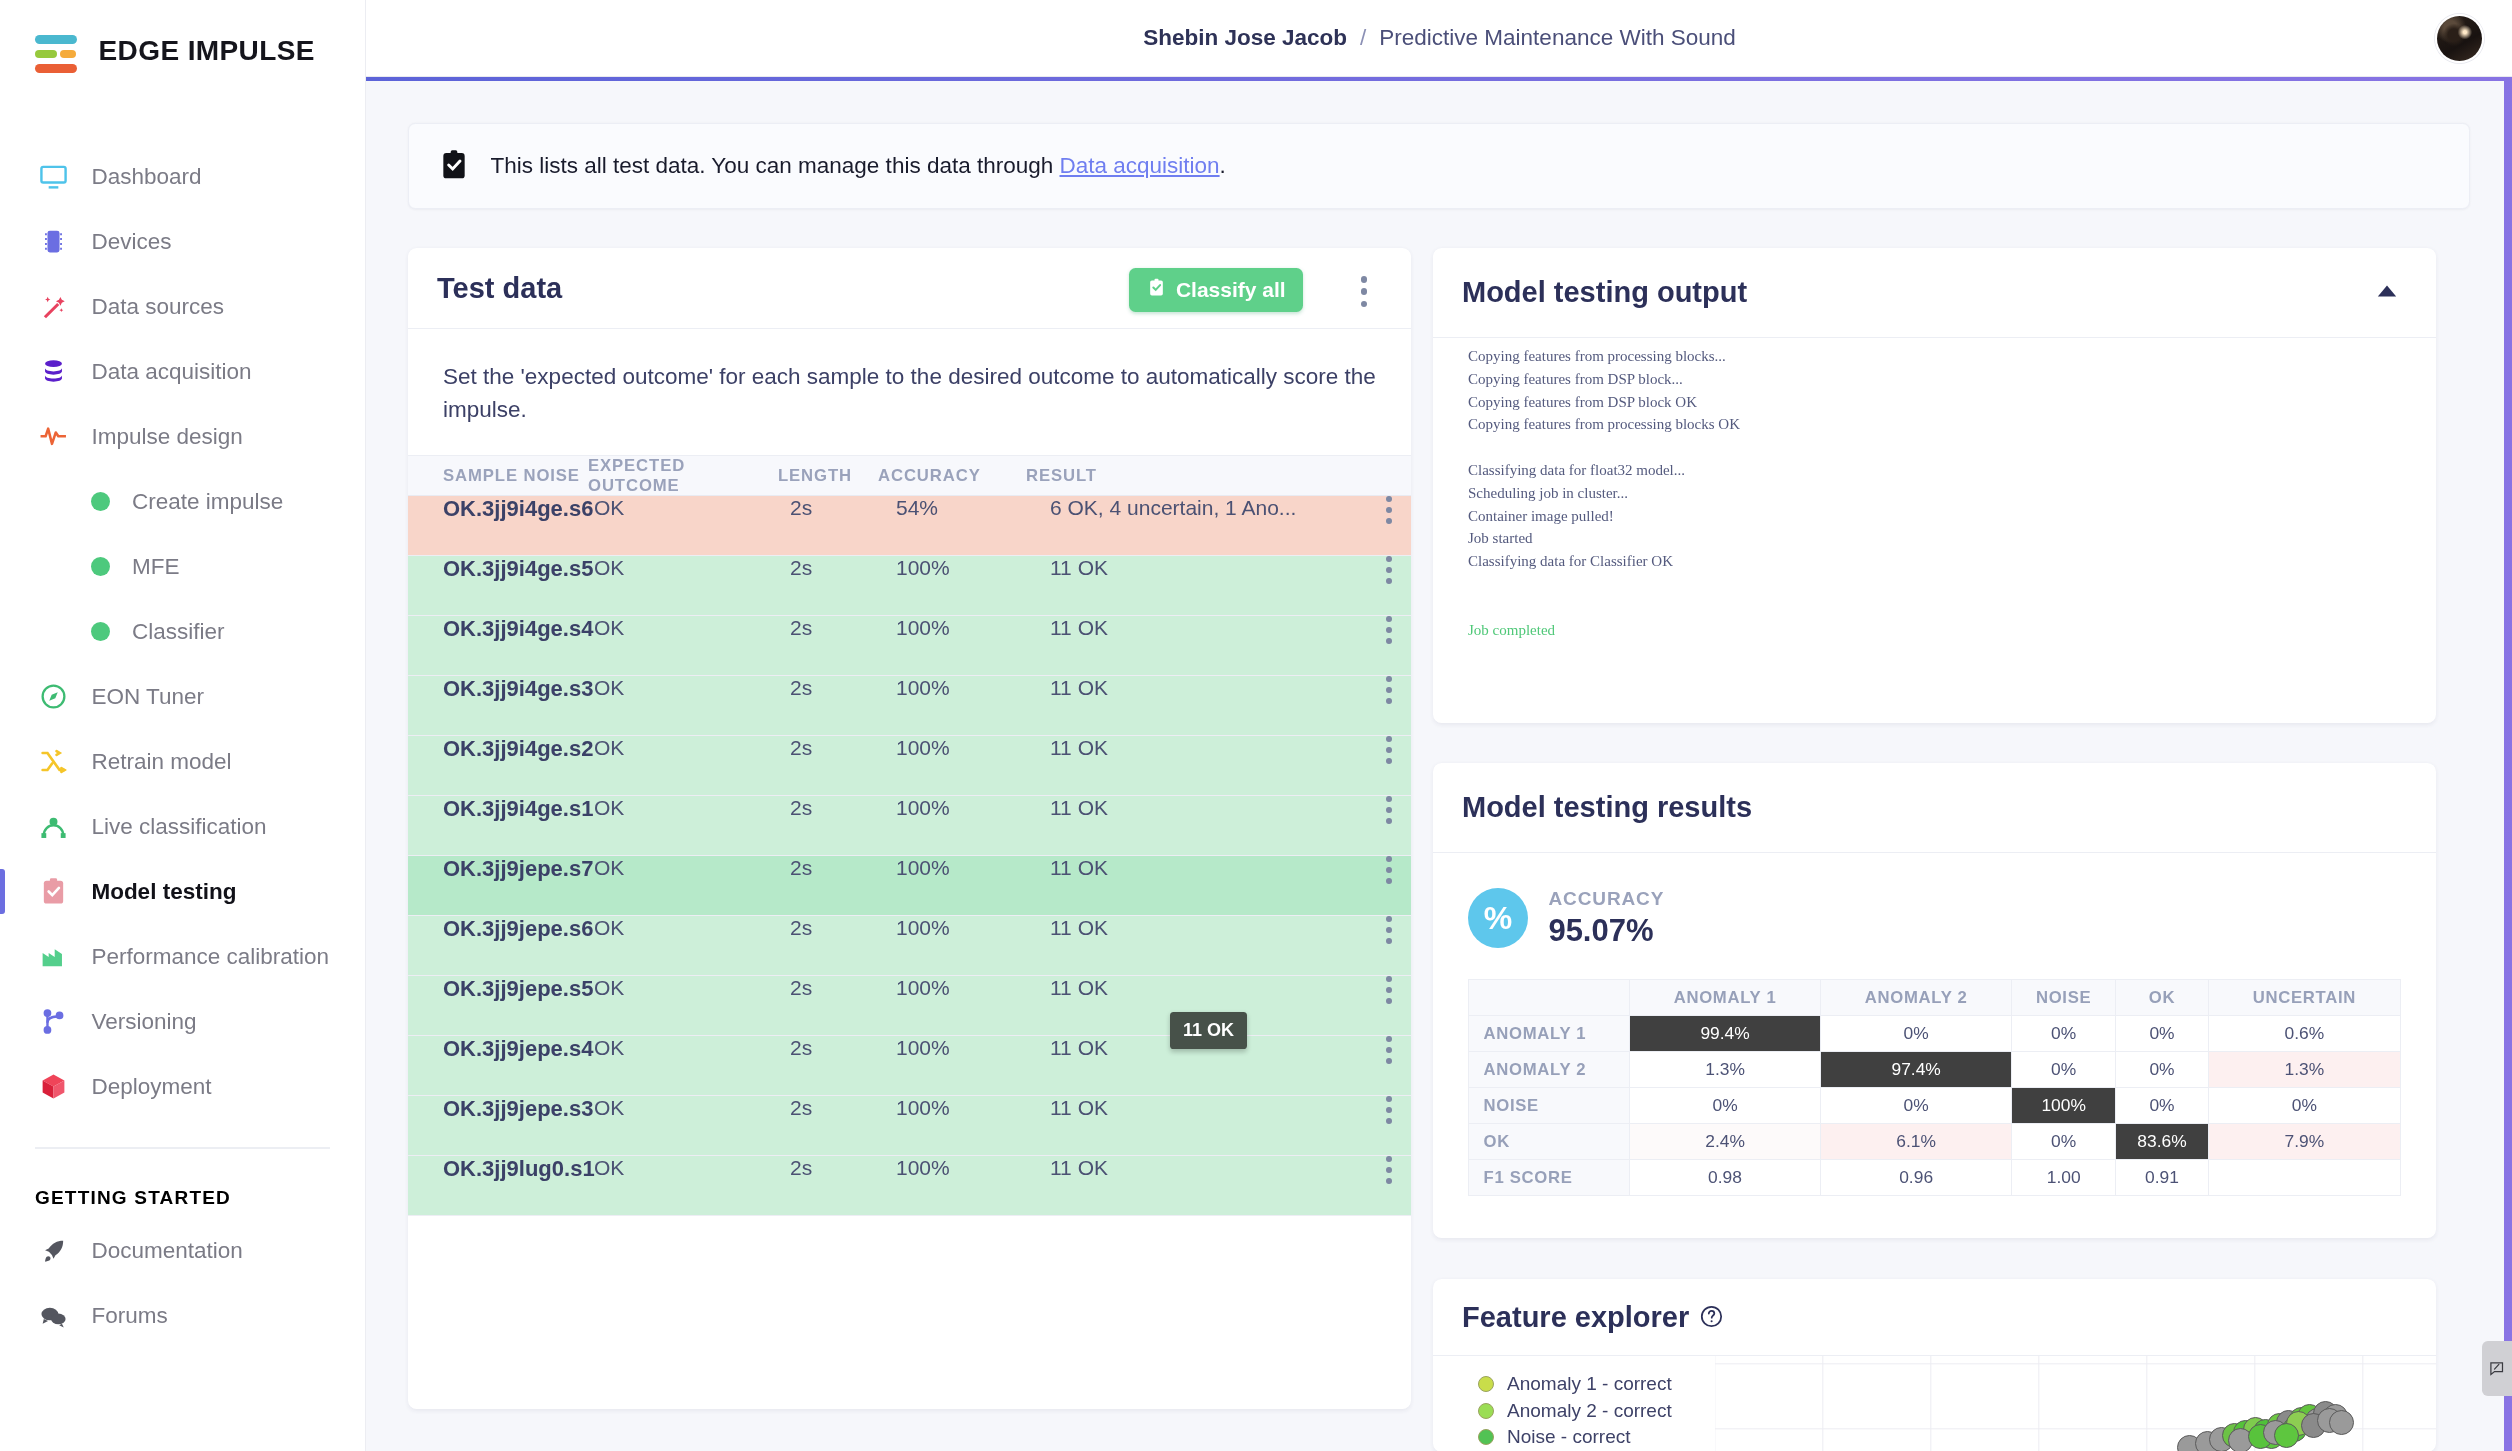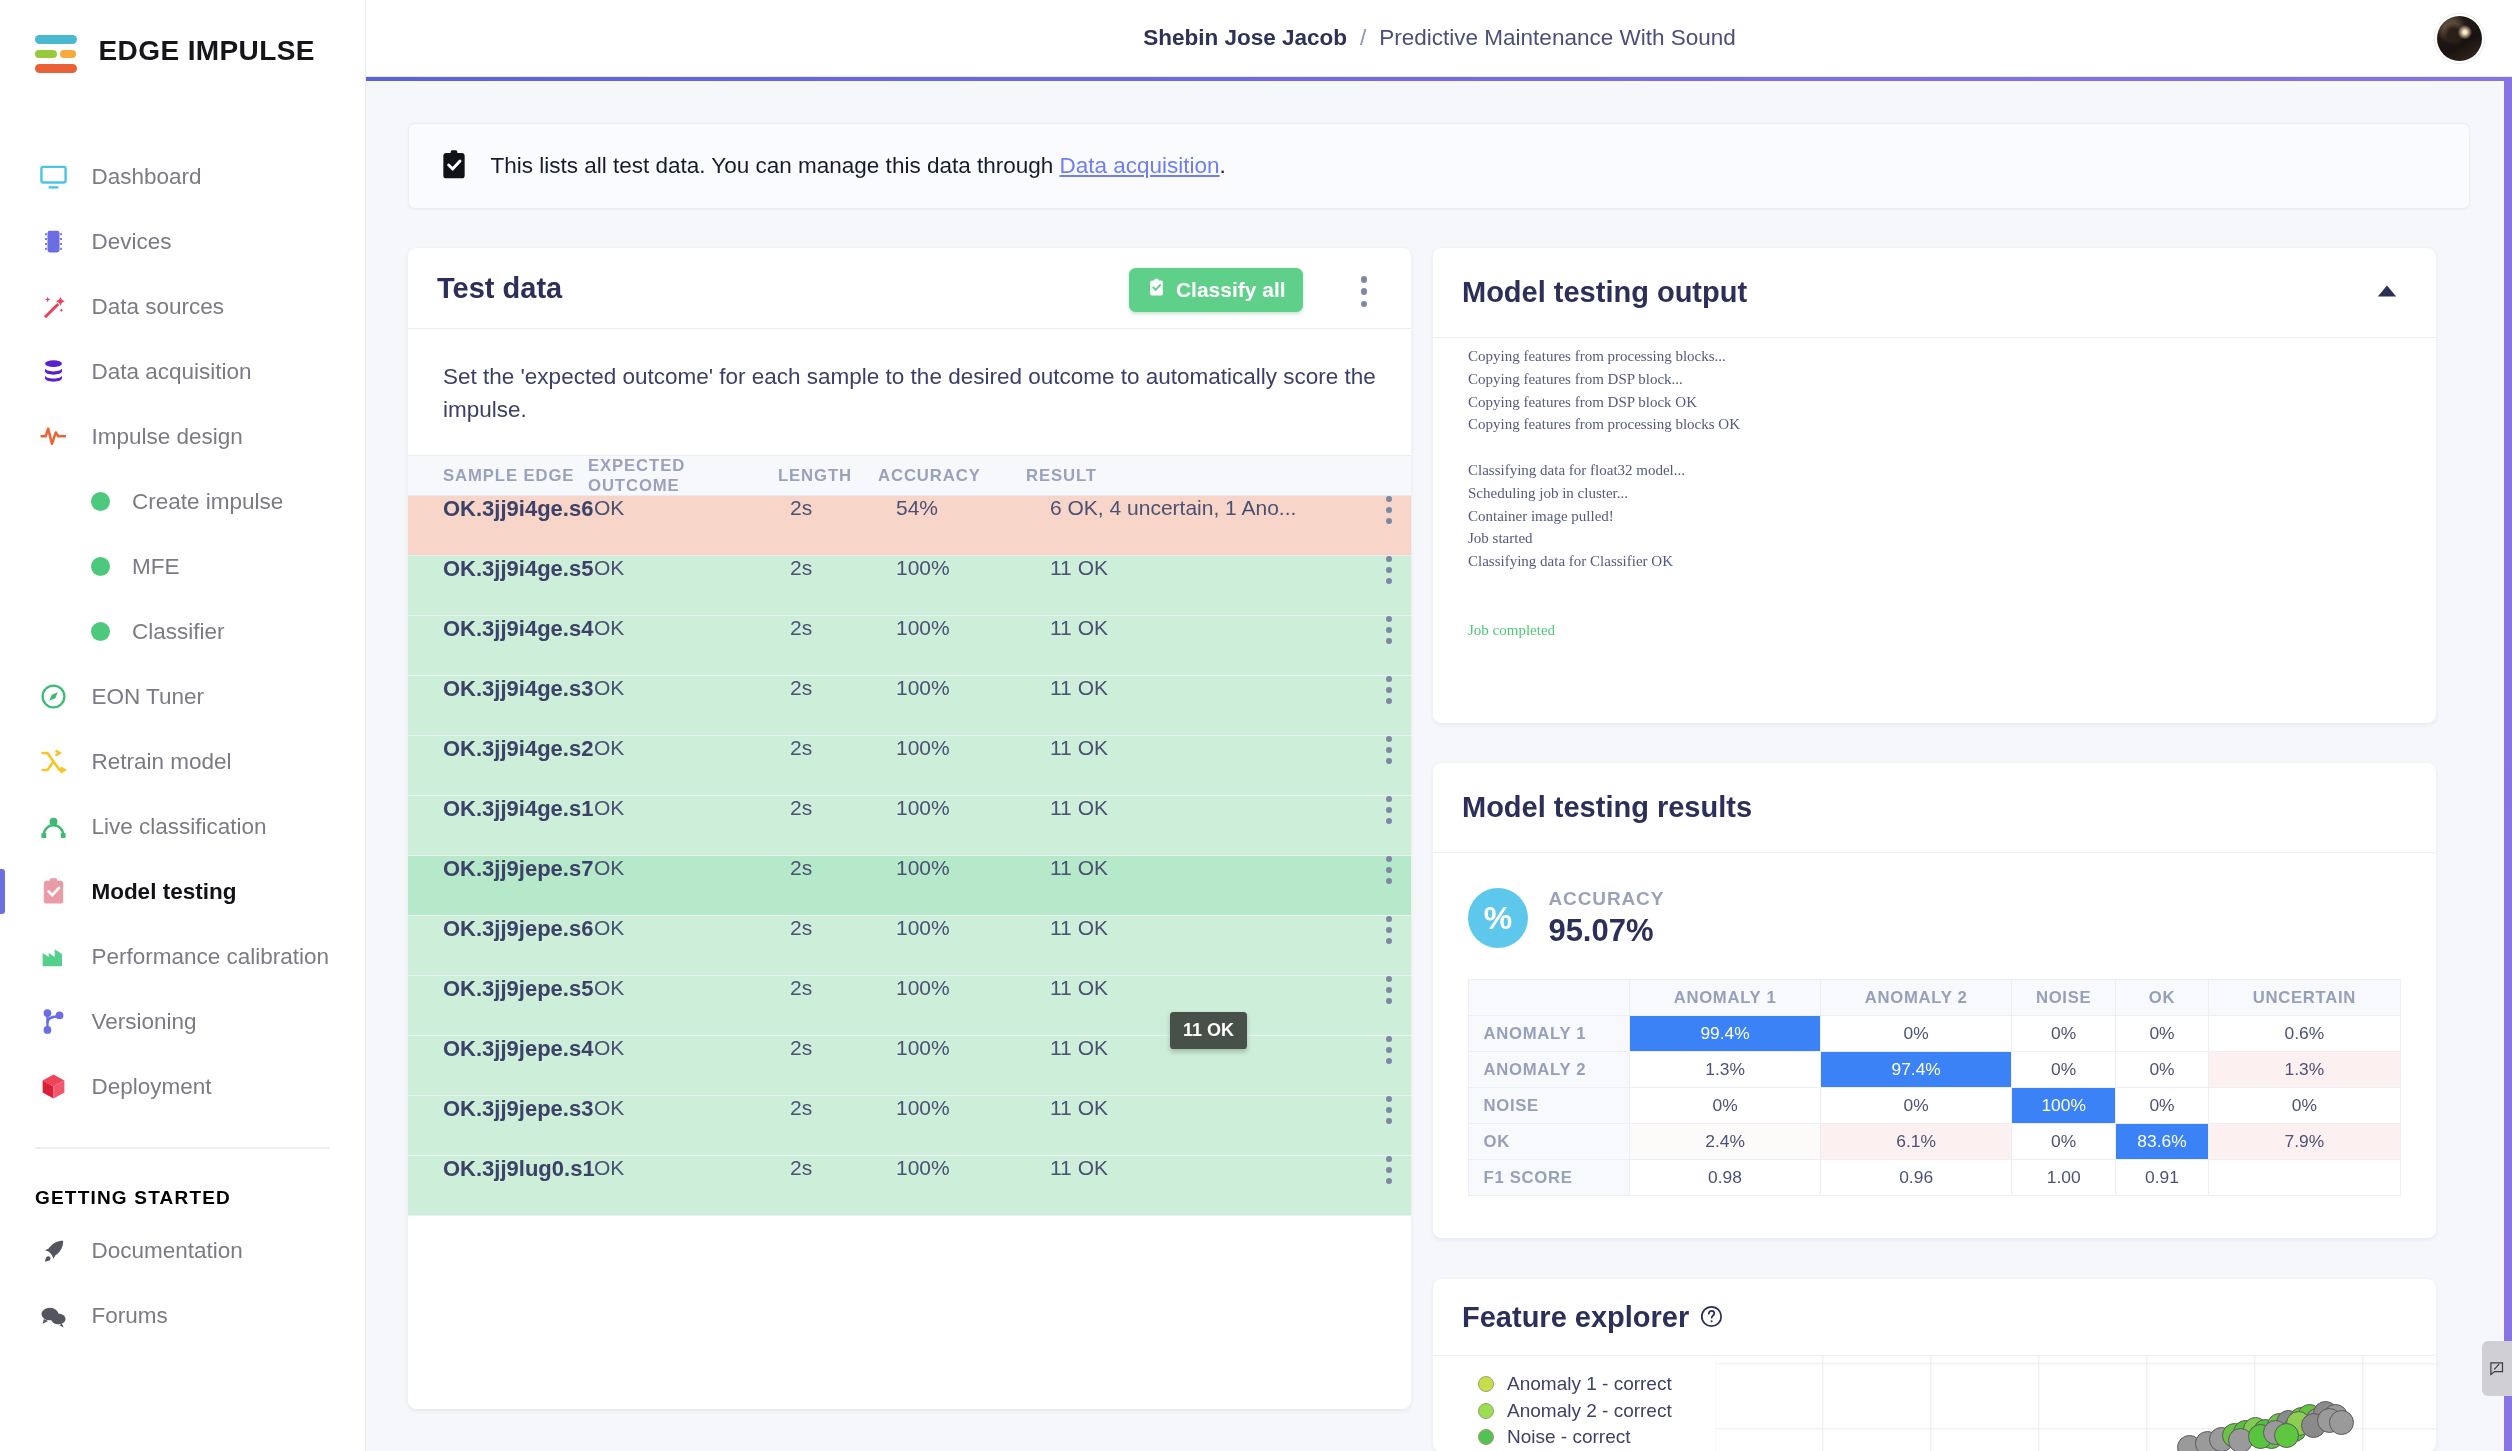--- a/index.html
+++ b/index.html
@@ -225,21 +225,21 @@
     text-align: center; color: #4c5275; font-weight: normal;
   }
   #cm-table thead th {
     background: #f8f9fc; font-weight: bold;
     font-size: 16.7px; letter-spacing: 0.7px; color: #97a0b9;
   }
   #cm-table tbody th {
     background: #f8f9fc; text-align: left; padding-left: 14.5px;
     font-weight: bold; font-size: 16.7px; letter-spacing: 0.7px; color: #97a0b9;
   }
-  .cm-diag { background: #3b82f6; color: #ffffff !important; font-weight: bold; margin-left: 16px; }
+  .cm-diag { background: #404040; color: #ffffff !important; font-weight: bold; margin-left: 16px; }
   .cm-warn { background: #fdf0f0; }
   .cm-faint { background: #fdfafa; }
 
   
   #card-fe { left: 1433px; top: 1279px; width: 1003px; height: 173px; }
   #fe-head { height: 76px; }
   #fe-title-row { display: flex; align-items: center; gap: 10.2px; }
   #fe-body { position: relative; height: 97px; overflow: hidden; }
   #fe-legend { position: absolute; left: 45px; top: 16px; }
   .fe-leg { display: flex; align-items: center; height: 25px; margin-bottom: 1.5px; }
@@ -505,21 +505,21 @@
       <div id="test-kebab">
         <div class="kebab-dot"></div>
           <div class="kebab-dot"></div>
           <div class="kebab-dot" style="margin-bottom:0"></div>
       </div>
     </div>
     <div class="card-sep"></div>
     <div id="test-desc">Set the 'expected outcome' for each sample to the desired outcome to automatically score the impulse.</div>
 
     <div id="table-header">
-      <div class="c1">SAMPLE EDGE</div>
+      <div class="c1">SAMPLE NOISE</div>
       <div class="c2">EXPECTED OUTCOME</div>
       <div class="c3">LENGTH</div>
       <div class="c4">ACCURACY</div>
       <div class="c5">RESULT</div>
       <div class="c6"></div>
     </div>
 
     <div id="test-rows">
         <div class="t-row bad">
           <div class="c1">OK.3jj9i4ge.s6</div>

